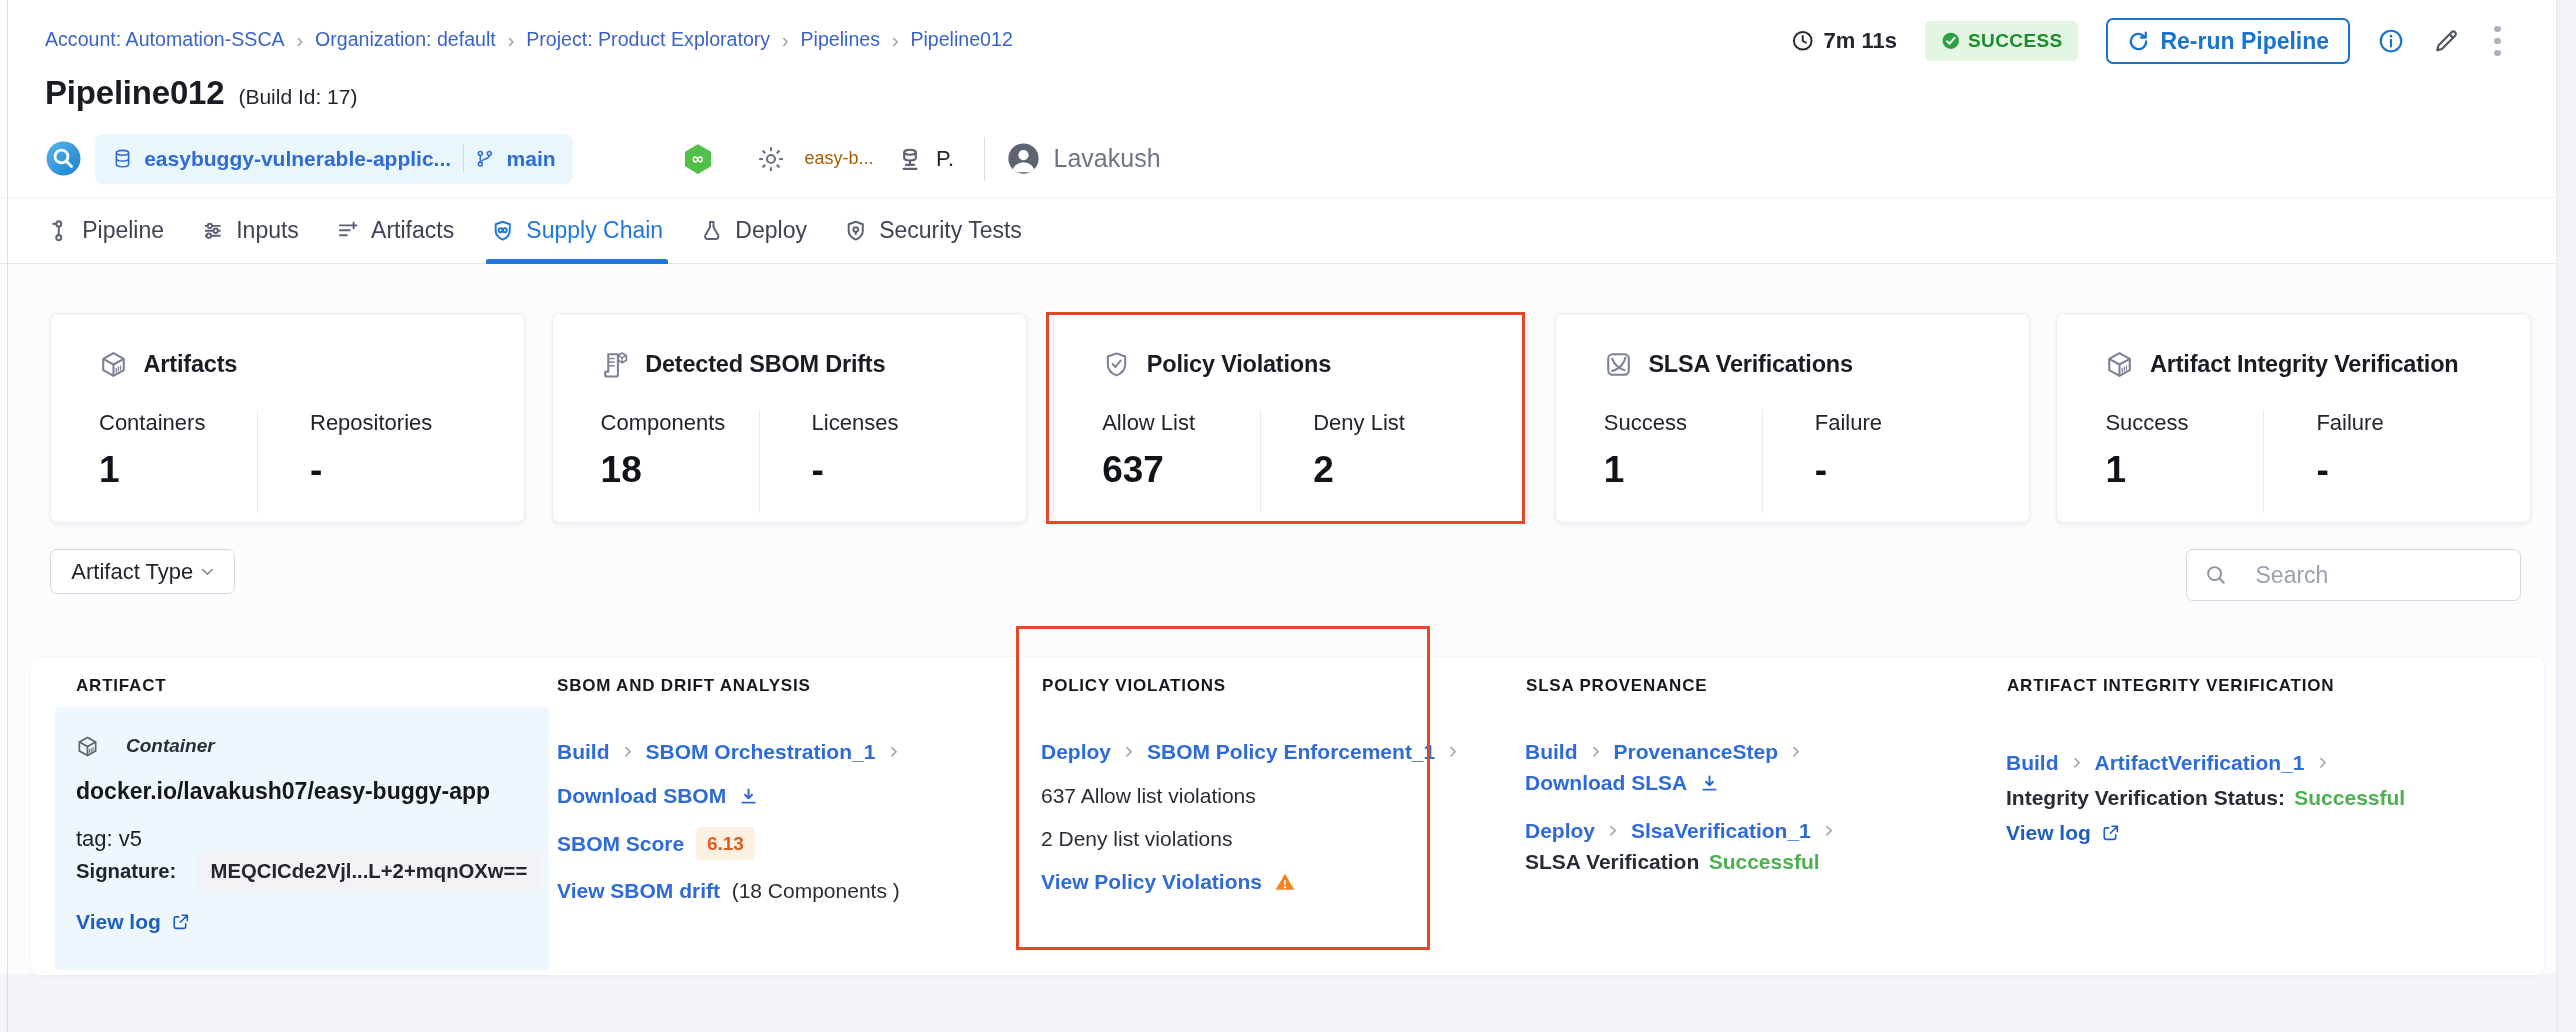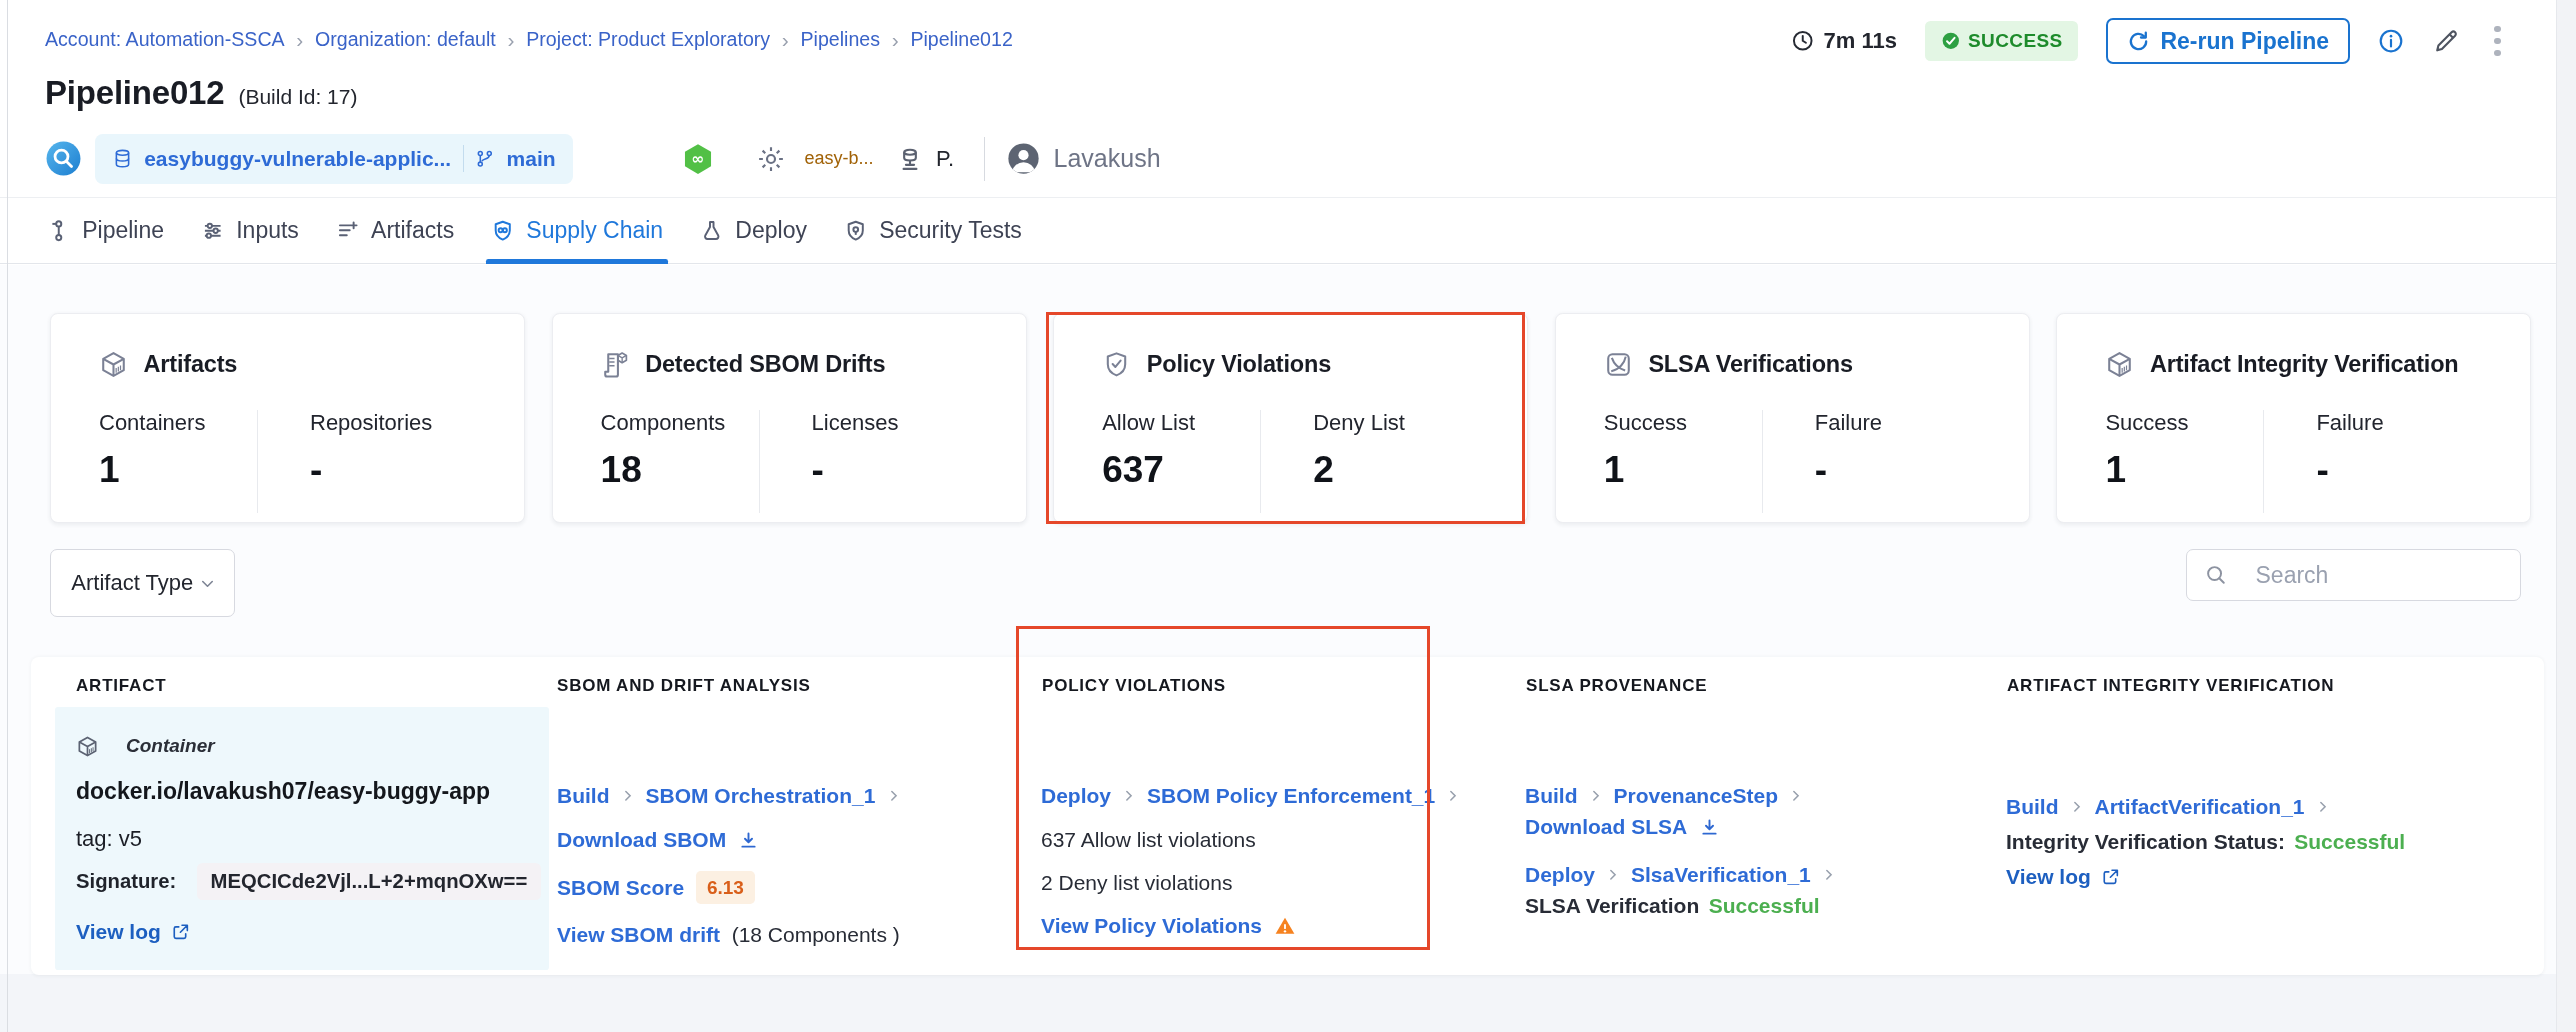--- a/index.html
+++ b/index.html
@@ -67,21 +67,21 @@
   .card { width:475px; height:210px; background:#fff; border:0.8px solid #ecedf1; border-radius:7.8px; box-shadow:0 1.6px 4.7px rgba(35,43,56,.07); padding:36px 22px 0 48px; }
   .card-head { display:flex; align-items:center; gap:15.6px; }
   .card-title { font-size:23.5px; font-weight:700; color:#191c24; letter-spacing:-0.2px; white-space:nowrap; }
   .card-stats { display:flex; margin-top:31px; height:103px; }
   .stat { width:158px; }
   .stat.second { flex:1; border-left:0.8px solid #e8eaee; padding-left:52px; }
   .stat-label { font-size:22px; color:#22252e; }
   .stat-value { margin-top:12.5px; font-size:37px; font-weight:700; color:#101319; }
 
   
-  .filter-select { position:absolute; left:50px; top:549px; width:185px; height:68px; background:#fff; border:1.2px solid #d7d9e0; border-radius:7px; display:flex; align-items:center; justify-content:space-between; padding:0 17px 0 20.3px; cursor:pointer; z-index:2; }
+  .filter-select { position:absolute; left:50px; top:549px; width:185px; height:45px; background:#fff; border:1.2px solid #d7d9e0; border-radius:7px; display:flex; align-items:center; justify-content:space-between; padding:0 17px 0 20.3px; cursor:pointer; z-index:2; }
   .filter-select span { font-size:22px; color:#23262e; }
   .search-box { position:absolute; left:2186px; top:549px; width:335px; height:52px; background:#fff; border:1.2px solid #d7d9e0; border-radius:7px; display:flex; align-items:center; gap:28px; padding:0 17px; z-index:2; }
   .search-box input { border:none; outline:none; flex:1; font-size:23px; font-family:inherit; color:#23262e; background:transparent; }
   .search-box input::placeholder { color:#9aa1b0; }
 
   
   .table { position:absolute; left:31px; top:657px; width:2513px; height:318px; background:#fff; border-radius:7.8px; box-shadow:0 0.8px 3.9px rgba(35,43,56,.06); z-index:2; }
   .thead { position:absolute; top:19px; left:45px; right:31px; display:grid; grid-template-columns:481px 485px 484px 481px 1fr; }
   .th { font-size:17px; font-weight:700; letter-spacing:0.8px; color:#15181f; }
   .artifact-bg { position:absolute; left:23.5px; top:50px; width:494px; height:263px; background:#eef8fc; border-radius:3.1px; }
@@ -90,26 +90,26 @@
   .cell-artifact { left:45px; top:78px; }
   .cell-sbom { left:526px; top:83px; }
   .cell-policy { left:1010px; top:83px; }
   .cell-slsa { left:1494px; top:83px; }
   .cell-aiv { left:1975px; top:94px; }
 
   .arow { display:flex; align-items:flex-start; gap:27px;font-style:italic; }
   .type-label { font-size:19px; font-weight:600; color:#2b2f38; }
   .image-name { margin-top:20.3px; font-size:23px; font-weight:700; color:#14171c; }
   .tag-text { margin-top:20.3px; font-size:22px; color:#1b1e26; }
-  .sig-row { margin-top:11px; display:flex; align-items:center; gap:20.3px; }
+  .sig-row { margin-top:1px; display:flex; align-items:center; gap:20.3px; }
   .sig-label { font-size:20.3px; font-weight:600; color:#1f232b; }
   .sig-pill { font-size:20.3px; font-weight:600; color:#23262e; background:#f4f2f5; border-radius:5.5px; padding:7px 14px; }
   .viewlog { margin-top:20.3px; display:flex; align-items:center; gap:10.2px; font-size:21px; font-weight:600; color:#1d5fc0; cursor:pointer; }
 
-  .crumbs { display:flex; align-items:center; gap:10.2px; font-size:21px; font-weight:600;margin-top:44px; }
+  .crumbs { display:flex; align-items:center; gap:10.2px; font-size:21px; font-weight:600; }
   .crumbs a { color:#2e6bd6; text-decoration:none; cursor:pointer; }
   .linkrow { display:flex; align-items:center; gap:11.7px; font-size:21px; font-weight:600; }
   .linkrow a { color:#2e6bd6; text-decoration:none; cursor:pointer; }
   .mt26 { margin-top:20.3px; } .mt24 { margin-top:19px; }
   .mt16 { margin-top:7px; } .mt30 { margin-top:23.5px; } .mt14 { margin-top:11px; }
   .plain { font-size:21px; color:#282c36; font-weight:400; }
   .score-badge { font-size:19px; font-weight:700; color:#d95f1a; background:#fcf0e2; border-radius:4.7px; padding:5.5px 11px; }
   .status-line { font-size:21px; font-weight:600; color:#282c36; display:flex; gap:9.4px; }
   .success-text { color:#4caf50; font-weight:600; }
 

